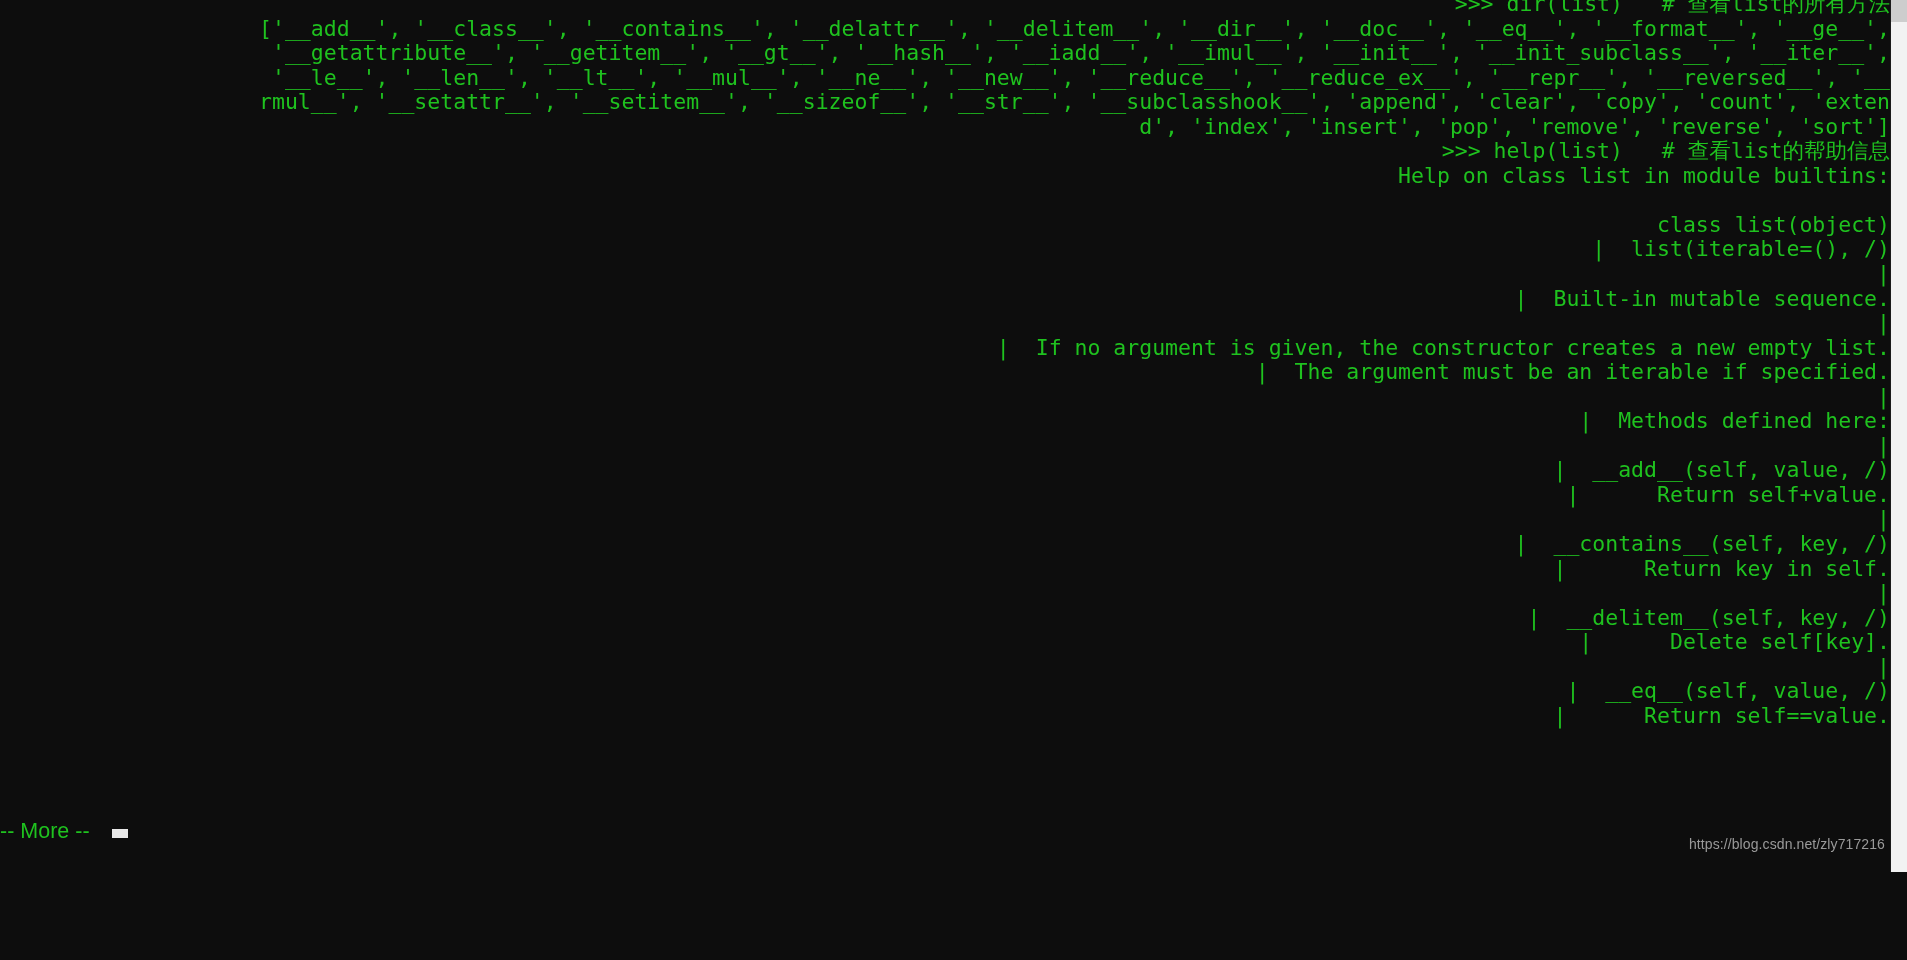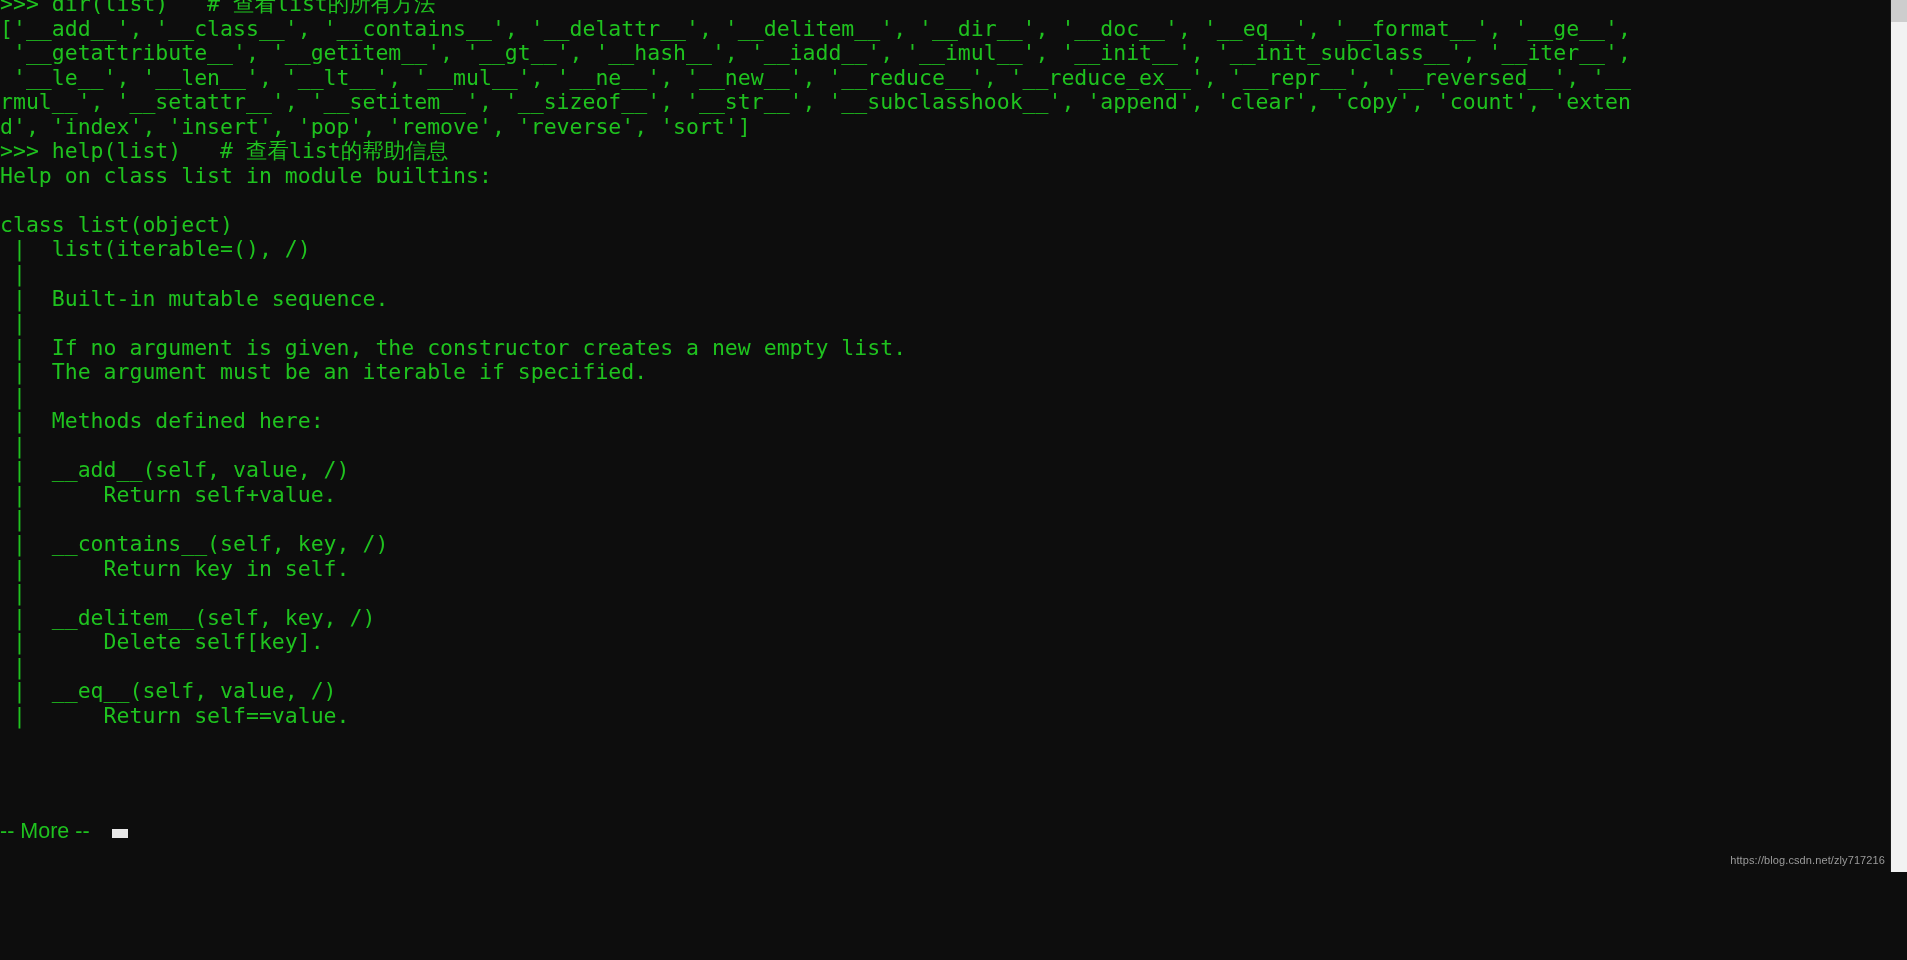--- a/index.html
+++ b/index.html
@@ -11,20 +11,21 @@
     height: 960px;
     overflow: hidden;
   }
   #terminal {
     position: relative;
     width: 1907px;
     height: 872px;
     background: #0d0d0d;
     box-sizing: border-box;
     overflow: hidden;
+    text-align: right;
   }
   #screen {
     position: absolute;
     left: 0;
     top: -8px;
     width: 1890px;
     padding: 0;
     font-family: "DejaVu Sans Mono", "Liberation Mono", monospace;
     font-size: 21.5px;
     line-height: 24.55px;
@@ -78,23 +79,23 @@
     left: 0;
     top: 0;
     width: 17px;
     height: 22px;
     background: #cdcdcd;
   }
   
   #watermark {
     position: absolute;
     right: 22px;
-    bottom: 6px;
+    bottom: 20px;
     font-family: "Liberation Sans", sans-serif;
-    font-size: 11px;
+    font-size: 14px;
     color: #9a9a9a;
     letter-spacing: 0.1px;
     white-space: pre;
   }
 </style>
 </head>
 <body>
 
 <div id="terminal">
 

